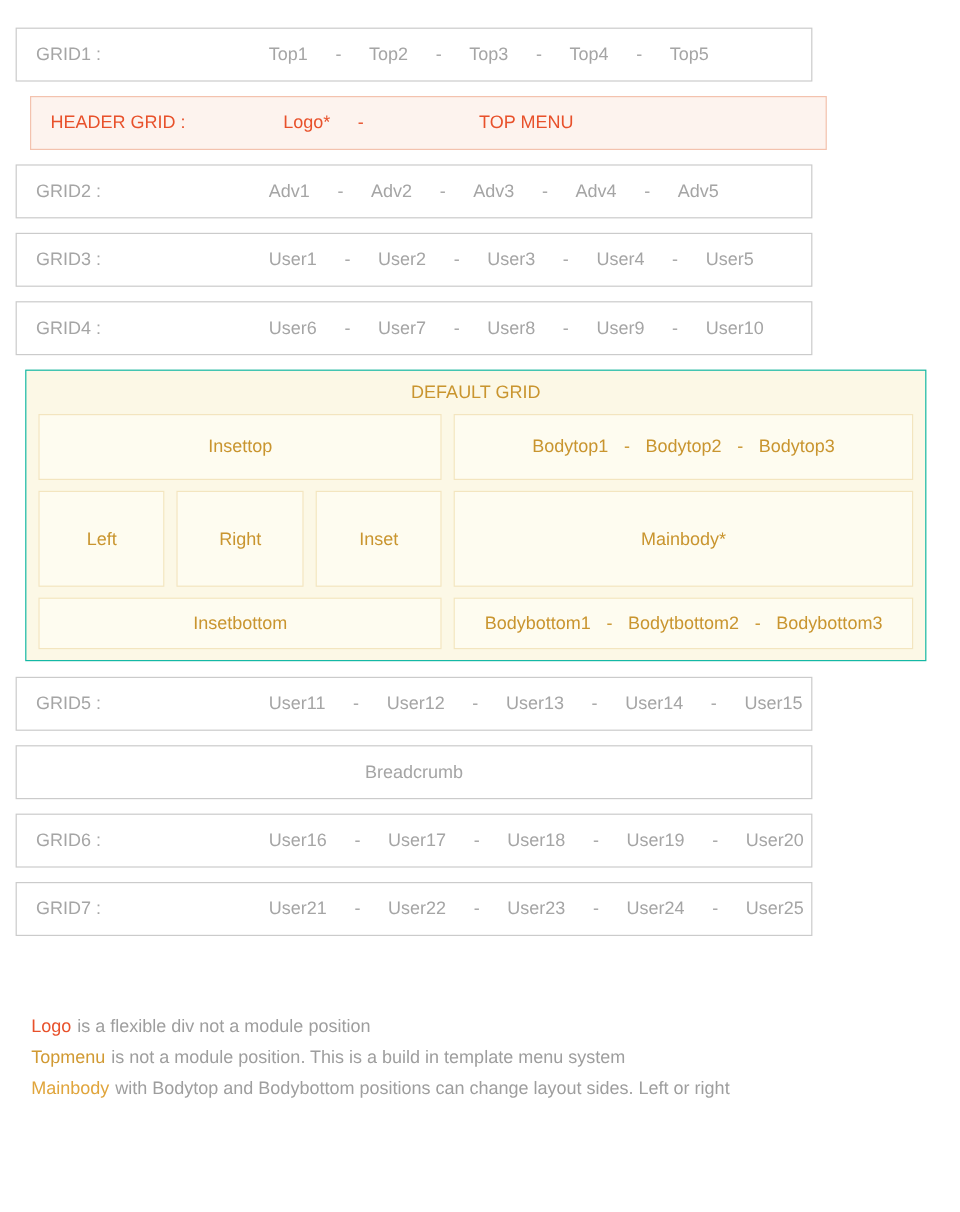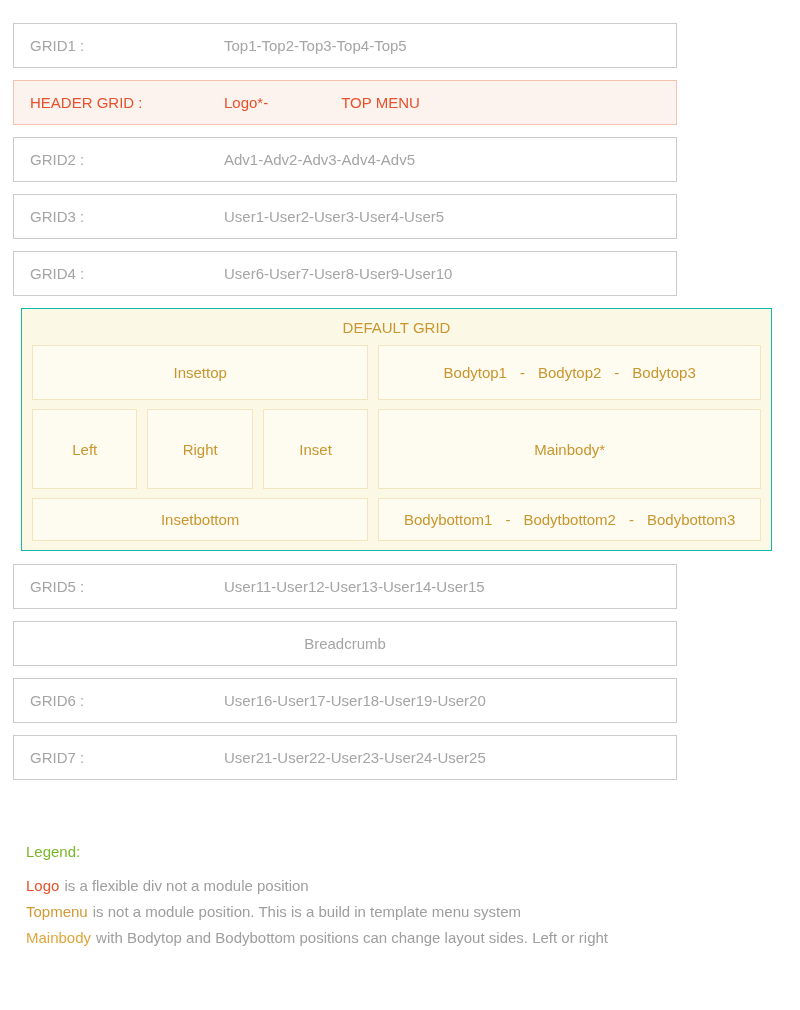--- a/index.html
+++ b/index.html
@@ -8,23 +8,23 @@
 
   
   .bar{
     box-sizing:border-box;width:664px;height:45px;
     border:1px solid #CBCBCB;background:#ffffff;
     display:flex;align-items:center;
     padding:0 14px 0 16px;margin-bottom:12px;
     font-size:15px;color:#A5A5A5;white-space:nowrap;
   }
   .bar .label{width:194px;flex:0 0 auto;}
-  .items{display:flex;align-items:center;}
+  .items{display:flex;align-items:center;gap:23px;}
   .sep{display:inline-block;}
-  .bar.header{background:#FDF3EE;border-color:#F3C2AE;color:#E8512B;}
+  .bar.header{background:#FDF3EE;border-color:#F3C2AE;color:#E8512B;margin-left:12px;}
   .bar.header .tm{margin-left:73px;}
   .bar.centered{justify-content:center;padding:16px;}
 
   
   .dgrid{
     box-sizing:border-box;width:751px;margin:0 0 13px 8px;
     background:#FCF8E6;border:1px solid #14b8a6;
     padding:0 10px 9px;
   }
   .dg-title{text-align:center;font-size:15px;color:#C9952F;padding:10px 0 9px;}
@@ -210,21 +210,20 @@
         <span class="item">User23</span>
         <span class="sep">-</span>
         <span class="item">User24</span>
         <span class="sep">-</span>
         <span class="item">User25</span>
       </span>
   </div>
 
 
   <div class="legend">
-    <div class="legend-title" style="color: rgb(121, 183, 43);">Legend:</div>
     <div class="legend-line">
       <span class="term" style="color: rgb(232, 81, 43);">Logo</span><span>is a flexible div not a  module position</span>
     </div>
     <div class="legend-line">
       <span class="term" style="color: rgb(209, 154, 51);">Topmenu</span><span>is not a module position. This is a build in template menu system</span>
     </div>
     <div class="legend-line">
       <span class="term" style="color: rgb(224, 165, 60);">Mainbody</span><span>with Bodytop and Bodybottom positions can change layout sides. Left or right</span>
     </div>
   </div>

